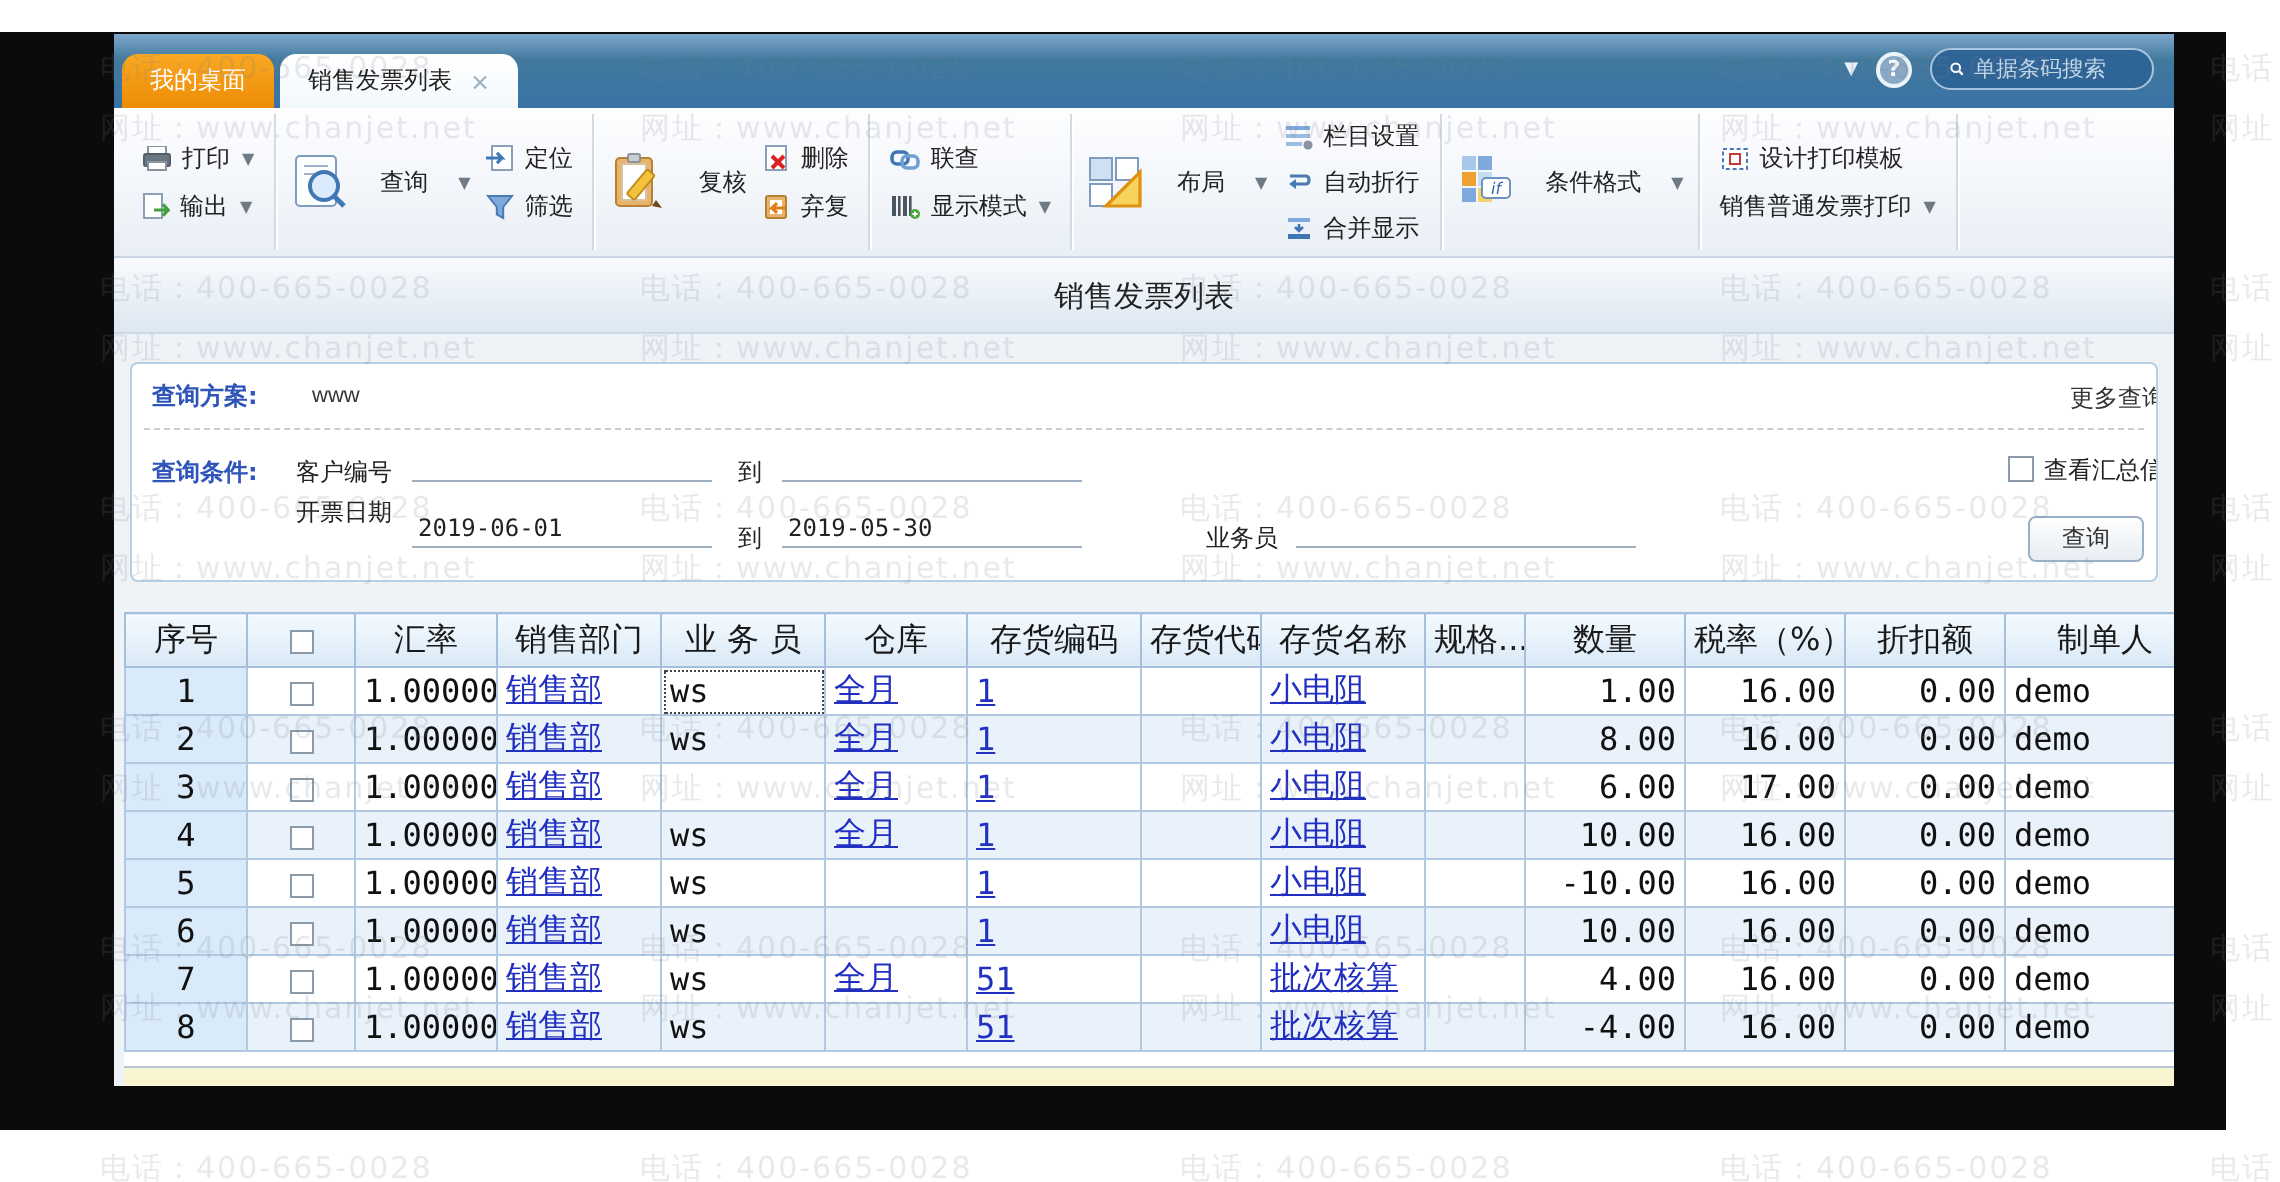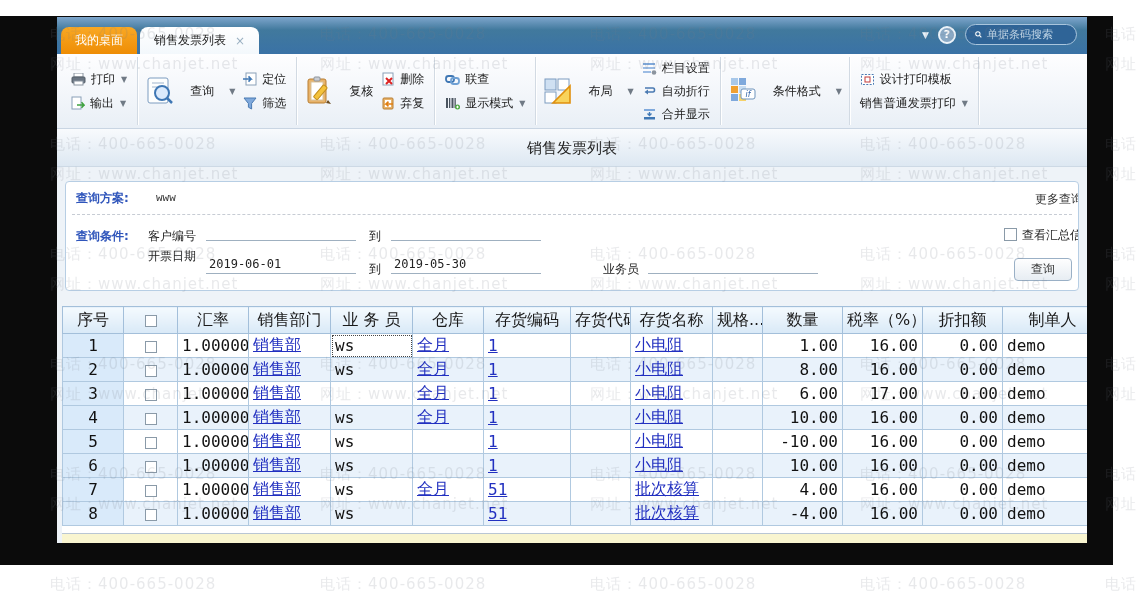--- a/index.html
+++ b/index.html
@@ -48,21 +48,21 @@
   .qpanel{position:absolute;left:8px;top:164px;width:1014px;height:110px;background:#fff;
           border:1px solid #b7cee4;border-radius:4px;overflow:hidden;font-size:12px;color:#222}
   .qpanel .abs{position:absolute;white-space:nowrap}
   .blue-label{color:#2f55bb;font-weight:bold}
   .dashsep{position:absolute;left:6px;right:6px;top:32px;border-top:1px dashed #c7ccd4}
   .uline{position:absolute;border-bottom:1px solid #9fb0c0;height:17px;font-size:12px;
          font-family:"DejaVu Sans Mono","Liberation Mono",monospace;padding-left:3px}
   .qbtn{position:absolute;left:948px;top:76px;width:58px;height:23px;font-size:12px;color:#333;
         background:linear-gradient(#fefefe,#e7edf3);border:1px solid #9ab0c6;border-radius:4px;text-align:center;line-height:21px;cursor:default}
   .cbx{display:inline-block;width:13px;height:13px;border:1px solid #8a9aa8;background:#fff;vertical-align:-2px;margin-right:5px}
-  .smallval{font-size:11px;color:#333;font-family:Liberation Mono, monospace}
+  .smallval{font-size:11px;color:#333;font-family:Liberation Sans, sans-serif}
   
   .gridwrap{position:absolute;left:5px;top:289px;width:1025px;height:228px;overflow:hidden;background:#fff}
   table{border-collapse:collapse;table-layout:fixed;width:1040px;font-size:16px}
   th,td{border:1px solid #b0c9e0;height:24px;padding:0 4px;overflow:hidden;white-space:nowrap;font-weight:normal}
   thead th{background:linear-gradient(#f4fafe,#d9e9f7);color:#1a1a1a;height:27px;border-color:#a3bfda;text-align:center}
   td{font-family:"DejaVu Sans Mono","Liberation Mono",monospace;color:#111}
   .c-seq{background:#d9eafa !important;text-align:center;font-family:"DejaVu Sans Mono",monospace}
   .c-cb{text-align:center}
   tr.alt td{background:#e9f2fb}
   .num{text-align:right}

